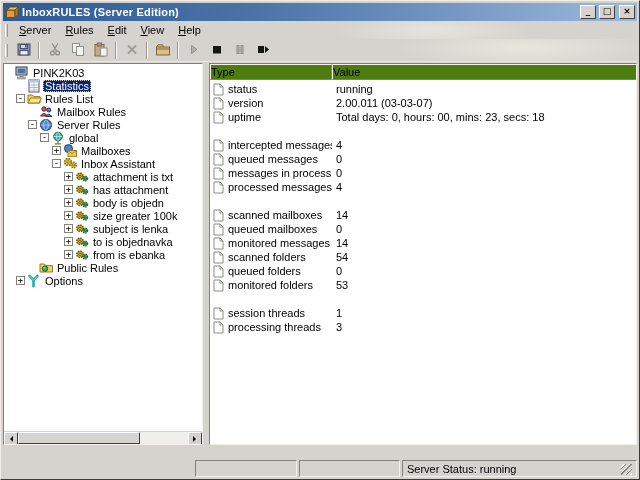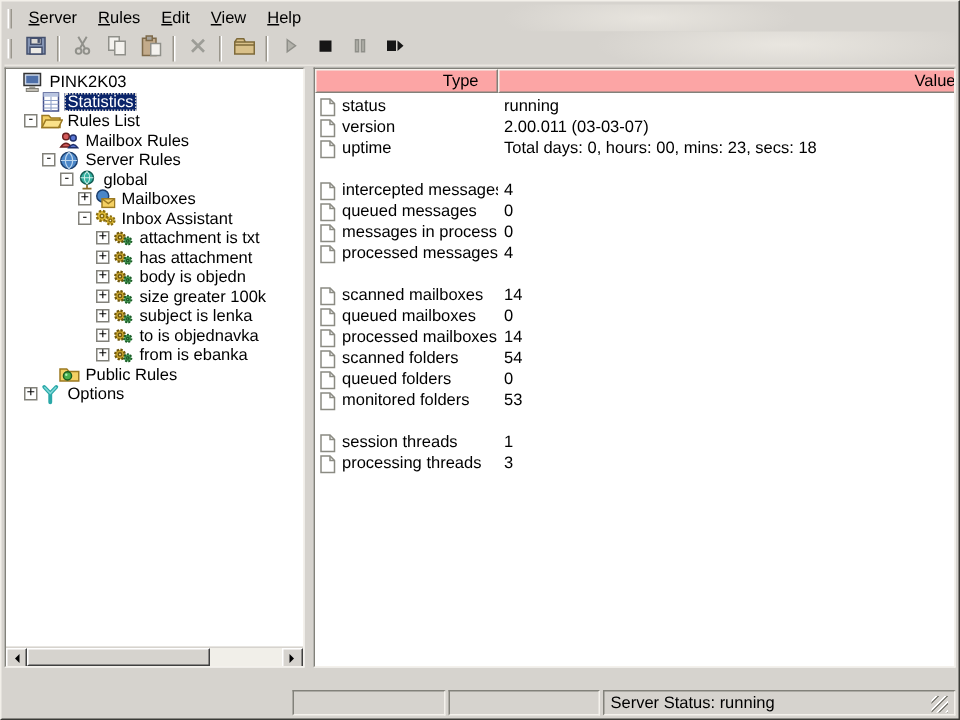--- a/index.html
+++ b/index.html
@@ -44,22 +44,22 @@
   
   .hscroll{flex:0 0 auto;height:13px;display:flex;background:#f1efe9;border-top:1px solid #d6d3ce;}
   .sbtn{width:14px;height:13px;background:#d6d3ce;border:1px solid;border-color:#fff #404040 #404040 #fff;
     display:flex;align-items:center;justify-content:center;flex:0 0 auto;}
   .arrow-l{width:0;height:0;border:3px solid transparent;border-right-color:#000;margin-left:-2px;}
   .arrow-r{width:0;height:0;border:3px solid transparent;border-left-color:#000;margin-right:-2px;}
   .sthumb{flex:0 0 auto;width:122px;background:#d6d3ce;border:1px solid;border-color:#fff #404040 #404040 #fff;}
   .strack{flex:1 1 auto;}
   
   .listheader{flex:0 0 auto;height:16px;display:flex;background:#d6d3ce;}
-  .hcell{height:16px;padding:1px 12px;background:#fca5a5;border:1px solid;border-color:#f4f1ec #82817a #82817a #f4f1ec;
-    color:#000;overflow:hidden;white-space:nowrap;text-align:right;}
+  .hcell{height:16px;padding:1px 0;background:#4d7c0f;border:1px solid;border-color:#f4f1ec #82817a #82817a #f4f1ec;
+    color:#000;overflow:hidden;white-space:nowrap;}
   .hcell.c-type{width:122px;flex:0 0 auto;}
   .hcell.c-value{width:318px;flex:0 0 auto;}
   .hcell.c-fill{flex:1 1 auto;}
   .listbody{flex:1 1 auto;overflow:hidden;padding-top:2px;}
   .lrow{height:14px;display:flex;align-items:center;white-space:nowrap;}
   .lrow .c1{width:122px;flex:0 0 auto;display:flex;align-items:center;gap:4px;padding-left:3px;overflow:hidden;}
   .lrow .c2{padding-left:4px;color:#000;}
   .licon{display:flex;align-items:center;flex:0 0 auto;}
   
   .statusbar{flex:0 0 auto;height:17px;margin-top:15px;display:flex;gap:2px;align-items:stretch;}
@@ -69,20 +69,33 @@
   .sp2{flex:0 0 101px;}
   .sp3{flex:1 1 auto;display:flex;align-items:center;justify-content:space-between;}
   .sizegrip{width:11px;height:11px;align-self:flex-end;
     background:repeating-linear-gradient(135deg,transparent 0 2px,#fff 2px 3px,#82817a 3px 4px);}
 </style>
 </head>
 <body>
 
 <div class="window">
 
+  <div class="titlebar">
+    <span class="ticon16">
+        <svg width="14" height="13" viewBox="0 0 14 13">
+          <rect x="1.5" y="4" width="8.5" height="7.5" fill="#e09b3d" stroke="#6e4c14"></rect>
+          <path d="M1.5 4 L5.5 1 L13 1 L10 4 Z" fill="#f2c063" stroke="#6e4c14"></path>
+          <path d="M10 4 L13 1 L13 8.5 L10 11.5 Z" fill="#b97a26" stroke="#6e4c14"></path>
+        </svg>
+      </span>
+    <span class="title-text">InboxRULES (Server Edition)</span>
+    <span class="tctrl">_</span>
+    <span class="tctrl">□</span>
+    <span class="tctrl close">×</span>
+  </div>
 
   <div class="menubar">
     <span class="grip"></span>
     <span id="menu-items"><span class="menu-item"><u>S</u>erver</span><span class="menu-item"><u>R</u>ules</span><span class="menu-item"><u>E</u>dit</span><span class="menu-item"><u>V</u>iew</span><span class="menu-item"><u>H</u>elp</span></span>
   </div>
 
   <div class="toolbar">
     <span class="grip"></span>
     <span id="toolbar-items" style="display:flex;align-items:center;">
         <span class="tbtn">
@@ -499,21 +512,21 @@
             <span class="c2">0</span>
           </div>
           <div class="lrow">
             <span class="c1">
               <span class="licon">
                 <svg width="11" height="13" viewBox="0 0 11 13">
                   <path d="M1 1 h6 l3 3 v8 H1 Z" fill="#fff" stroke="#8b8b83"></path>
                   <path d="M7 1 v3 h3" fill="none" stroke="#8b8b83"></path>
                 </svg>
               </span>
-              <span>processed mailboxes</span>
+              <span>monitored messages</span>
             </span>
             <span class="c2">14</span>
           </div>
           <div class="lrow">
             <span class="c1">
               <span class="licon">
                 <svg width="11" height="13" viewBox="0 0 11 13">
                   <path d="M1 1 h6 l3 3 v8 H1 Z" fill="#fff" stroke="#8b8b83"></path>
                   <path d="M7 1 v3 h3" fill="none" stroke="#8b8b83"></path>
                 </svg>

